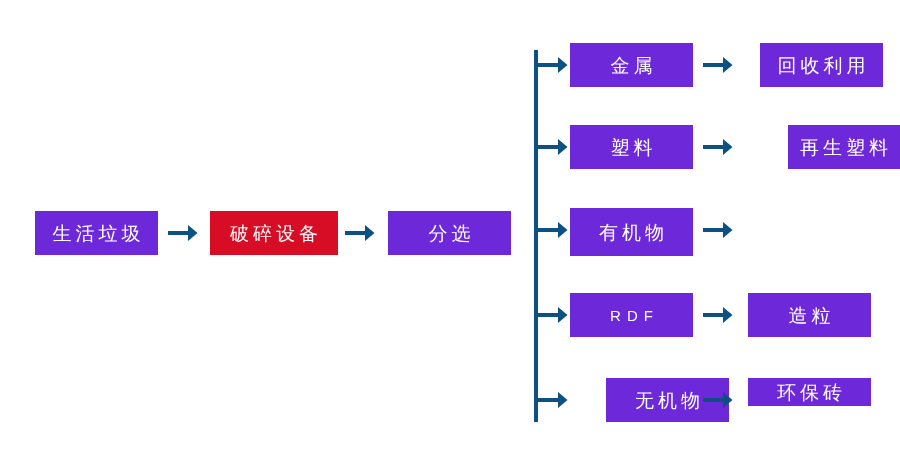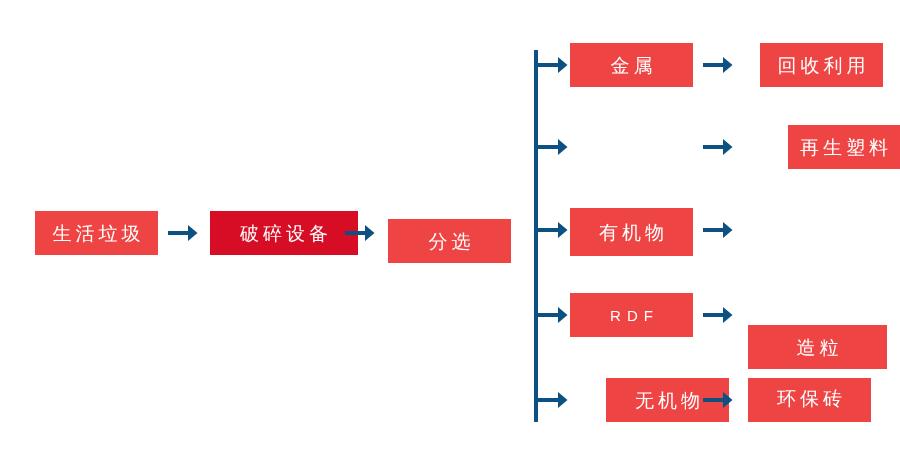--- a/index.html
+++ b/index.html
@@ -27,21 +27,21 @@
     align-items: center;
     justify-content: center;
     box-sizing: border-box;
     color: #ffffff;
     font-size: 19px;
     letter-spacing: 4px;
     text-indent: 4px;
     line-height: 1;
     white-space: nowrap;
   }
-  .node.blue  { background: #ef4444; }
+  .node.blue  { background: #6d28d9; }
   .node.red   { background: #d60d25; }
   .node.latin { letter-spacing: 6px; text-indent: 6px; font-size: 15px; }
 
   
   .arrow {
     position: absolute;
     width: 34px;
     height: 32px;
     color: #0d5183;
     display: flex;
@@ -67,29 +67,29 @@
 <div id="flowchart">
 
   <div class="node blue" style="left:35px; top:211px; width:123px; height:44px;">生活垃圾</div>
 
   <div class="arrow" style="left:166px; top:217px;">
     <svg width="30" height="22" viewBox="0 0 30 22" aria-hidden="true">
       <path d="M0 9 H20 V3 L29.5 11 L20 19 V13 H0 Z" fill="#0d5183"></path>
     </svg>
   </div>
 
-  <div class="node red" style="left:210px; top:211px; width:148px; height:44px;">破碎设备</div>
+  <div class="node red" style="left:210px; top:211px; width:128px; height:44px;">破碎设备</div>
 
   <div class="arrow" style="left:343px; top:217px;">
     <svg width="30" height="22" viewBox="0 0 30 22" aria-hidden="true">
       <path d="M0 9 H20 V3 L29.5 11 L20 19 V13 H0 Z" fill="#0d5183"></path>
     </svg>
   </div>
 
-  <div class="node blue" style="left:388px; top:211px; width:123px; height:44px;margin-top:8px;">分选</div>
+  <div class="node blue" style="left:388px; top:211px; width:123px; height:44px;">分选</div>
 
   <div class="trunk" style="left:534px; top:50px; height:372px;"></div>
 
   <div class="arrow" style="left:536px; top:49px;">
     <svg width="30" height="22" viewBox="0 0 30 22" aria-hidden="true">
       <path d="M0 9 H20 V3 L29.5 11 L20 19 V13 H0 Z" fill="#0d5183"></path>
     </svg>
   </div>
   <div class="node blue" style="left:570px; top:43px; width:123px; height:44px;">金属</div>
   <div class="arrow" style="left:701px; top:49px;">
@@ -97,20 +97,21 @@
       <path d="M0 9 H20 V3 L29.5 11 L20 19 V13 H0 Z" fill="#0d5183"></path>
     </svg>
   </div>
   <div class="node blue" style="left:748px; top:43px; width:123px; height:44px;margin-left:12px;">回收利用</div>
 
   <div class="arrow" style="left:536px; top:131px;">
     <svg width="30" height="22" viewBox="0 0 30 22" aria-hidden="true">
       <path d="M0 9 H20 V3 L29.5 11 L20 19 V13 H0 Z" fill="#0d5183"></path>
     </svg>
   </div>
+  <div class="node blue" style="left:570px; top:125px; width:123px; height:44px;">塑料</div>
   <div class="arrow" style="left:701px; top:131px;">
     <svg width="30" height="22" viewBox="0 0 30 22" aria-hidden="true">
       <path d="M0 9 H20 V3 L29.5 11 L20 19 V13 H0 Z" fill="#0d5183"></path>
     </svg>
   </div>
   <div class="node blue" style="left:788px; top:125px; width:112px; height:44px;">再生塑料</div>
 
   <div class="arrow" style="left:536px; top:214px;">
     <svg width="30" height="22" viewBox="0 0 30 22" aria-hidden="true">
       <path d="M0 9 H20 V3 L29.5 11 L20 19 V13 H0 Z" fill="#0d5183"></path>
@@ -127,28 +128,28 @@
     <svg width="30" height="22" viewBox="0 0 30 22" aria-hidden="true">
       <path d="M0 9 H20 V3 L29.5 11 L20 19 V13 H0 Z" fill="#0d5183"></path>
     </svg>
   </div>
   <div class="node blue latin" style="left:570px; top:293px; width:123px; height:44px;">RDF</div>
   <div class="arrow" style="left:701px; top:299px;">
     <svg width="30" height="22" viewBox="0 0 30 22" aria-hidden="true">
       <path d="M0 9 H20 V3 L29.5 11 L20 19 V13 H0 Z" fill="#0d5183"></path>
     </svg>
   </div>
-  <div class="node blue" style="left:748px; top:293px; width:139px; height:44px;margin-top:32px;">造粒</div>
+  <div class="node blue" style="left:748px; top:293px; width:123px; height:44px;">造粒</div>
 
   <div class="arrow" style="left:536px; top:384px;">
     <svg width="30" height="22" viewBox="0 0 30 22" aria-hidden="true">
       <path d="M0 9 H20 V3 L29.5 11 L20 19 V13 H0 Z" fill="#0d5183"></path>
     </svg>
   </div>
   <div class="node blue" style="left:570px; top:378px; width:123px; height:44px;margin-left:36px;">无机物</div>
   <div class="arrow" style="left:701px; top:384px;">
     <svg width="30" height="22" viewBox="0 0 30 22" aria-hidden="true">
       <path d="M0 9 H20 V3 L29.5 11 L20 19 V13 H0 Z" fill="#0d5183"></path>
     </svg>
   </div>
-  <div class="node blue" style="left:748px; top:378px; width:123px; height:44px;font-family:Liberation Mono, monospace;">环保砖</div>
+  <div class="node blue" style="left:748px; top:378px; width:123px; height:28px;">环保砖</div>
 
 </div>
 
 </body></html>

